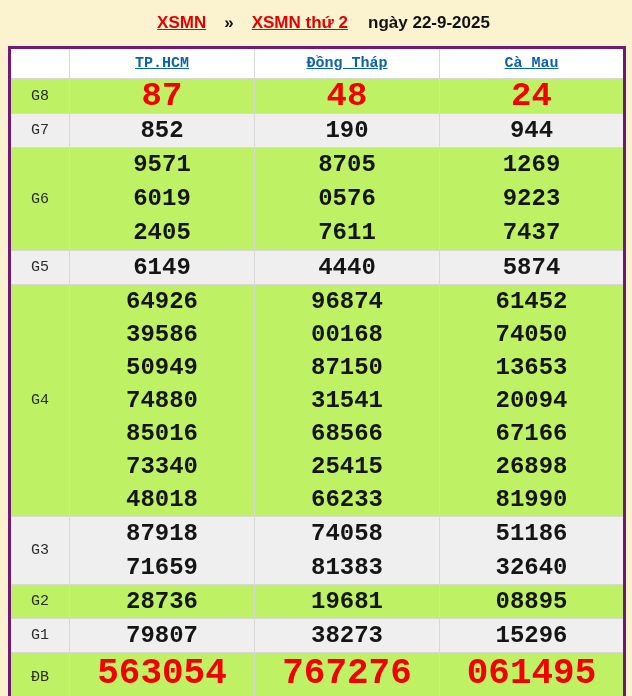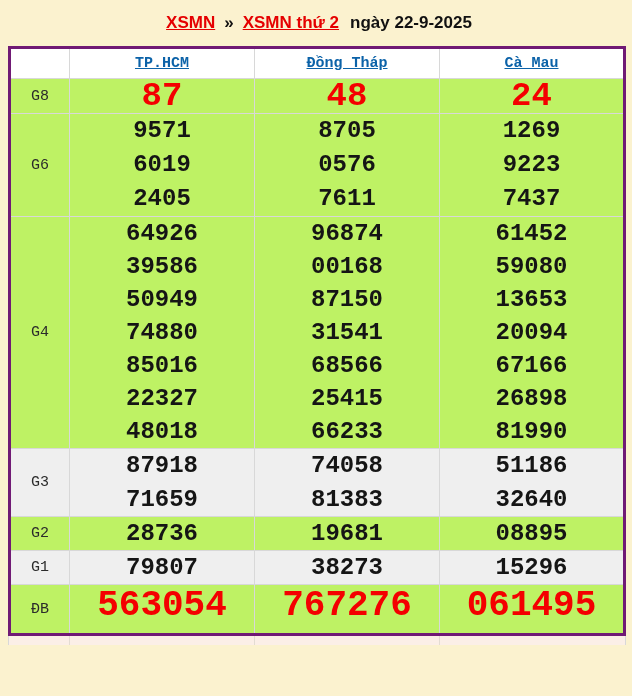--- a/index.html
+++ b/index.html
@@ -20,21 +20,21 @@
     align-items: center;
     justify-content: center;
     font-size: 17px;
     font-weight: bold;
     color: #111;
   }
   .title-bar a.red-link {
     color: #E50000;
     text-decoration: underline;
     cursor: pointer;
-    margin: 0 6px;
+    margin: 0 15px;
   }
   .title-bar .sep { margin: 0 3px; color: #111; }
   .title-bar .date { margin-left: 5px; color: #111; }
 
   
   table.result-table {
     border-collapse: collapse;
     table-layout: fixed;
     width: 616px;
     margin: 0 8px;
@@ -150,61 +150,85 @@
           <td class="value-cell">
             <div class="num">87</div>
           </td>
           <td class="value-cell">
             <div class="num">48</div>
           </td>
           <td class="value-cell">
             <div class="num">24</div>
           </td>
         </tr>
+        <tr class="row-G7 shaded">
+          <td class="label-cell">G7</td>
+          <td class="value-cell">
+            <div class="num">852</div>
+          </td>
+          <td class="value-cell">
+            <div class="num">190</div>
+          </td>
+          <td class="value-cell">
+            <div class="num">944</div>
+          </td>
+        </tr>
         <tr class="row-G6">
           <td class="label-cell">G6</td>
           <td class="value-cell">
             <div class="num">9571</div>
             <div class="num">6019</div>
             <div class="num">2405</div>
           </td>
           <td class="value-cell">
             <div class="num">8705</div>
             <div class="num">0576</div>
             <div class="num">7611</div>
           </td>
           <td class="value-cell">
             <div class="num">1269</div>
             <div class="num">9223</div>
             <div class="num">7437</div>
+          </td>
+        </tr>
+        <tr class="row-G5 shaded">
+          <td class="label-cell">G5</td>
+          <td class="value-cell">
+            <div class="num">6149</div>
+          </td>
+          <td class="value-cell">
+            <div class="num">4440</div>
+          </td>
+          <td class="value-cell">
+            <div class="num">5874</div>
           </td>
         </tr>
         <tr class="row-G4">
           <td class="label-cell">G4</td>
           <td class="value-cell">
             <div class="num">64926</div>
             <div class="num">39586</div>
             <div class="num">50949</div>
             <div class="num">74880</div>
             <div class="num">85016</div>
-            <div class="num">22327</div>
+            <div class="num">73340</div>
             <div class="num">48018</div>
           </td>
           <td class="value-cell">
             <div class="num">96874</div>
             <div class="num">00168</div>
             <div class="num">87150</div>
             <div class="num">31541</div>
             <div class="num">68566</div>
             <div class="num">25415</div>
             <div class="num">66233</div>
           </td>
           <td class="value-cell">
             <div class="num">61452</div>
-            <div class="num">59080</div>
+            <div class="num">74050</div>
             <div class="num">13653</div>
             <div class="num">20094</div>
             <div class="num">67166</div>
             <div class="num">26898</div>
             <div class="num">81990</div>
           </td>
         </tr>
         <tr class="row-G3 shaded">
           <td class="label-cell">G3</td>
           <td class="value-cell">

